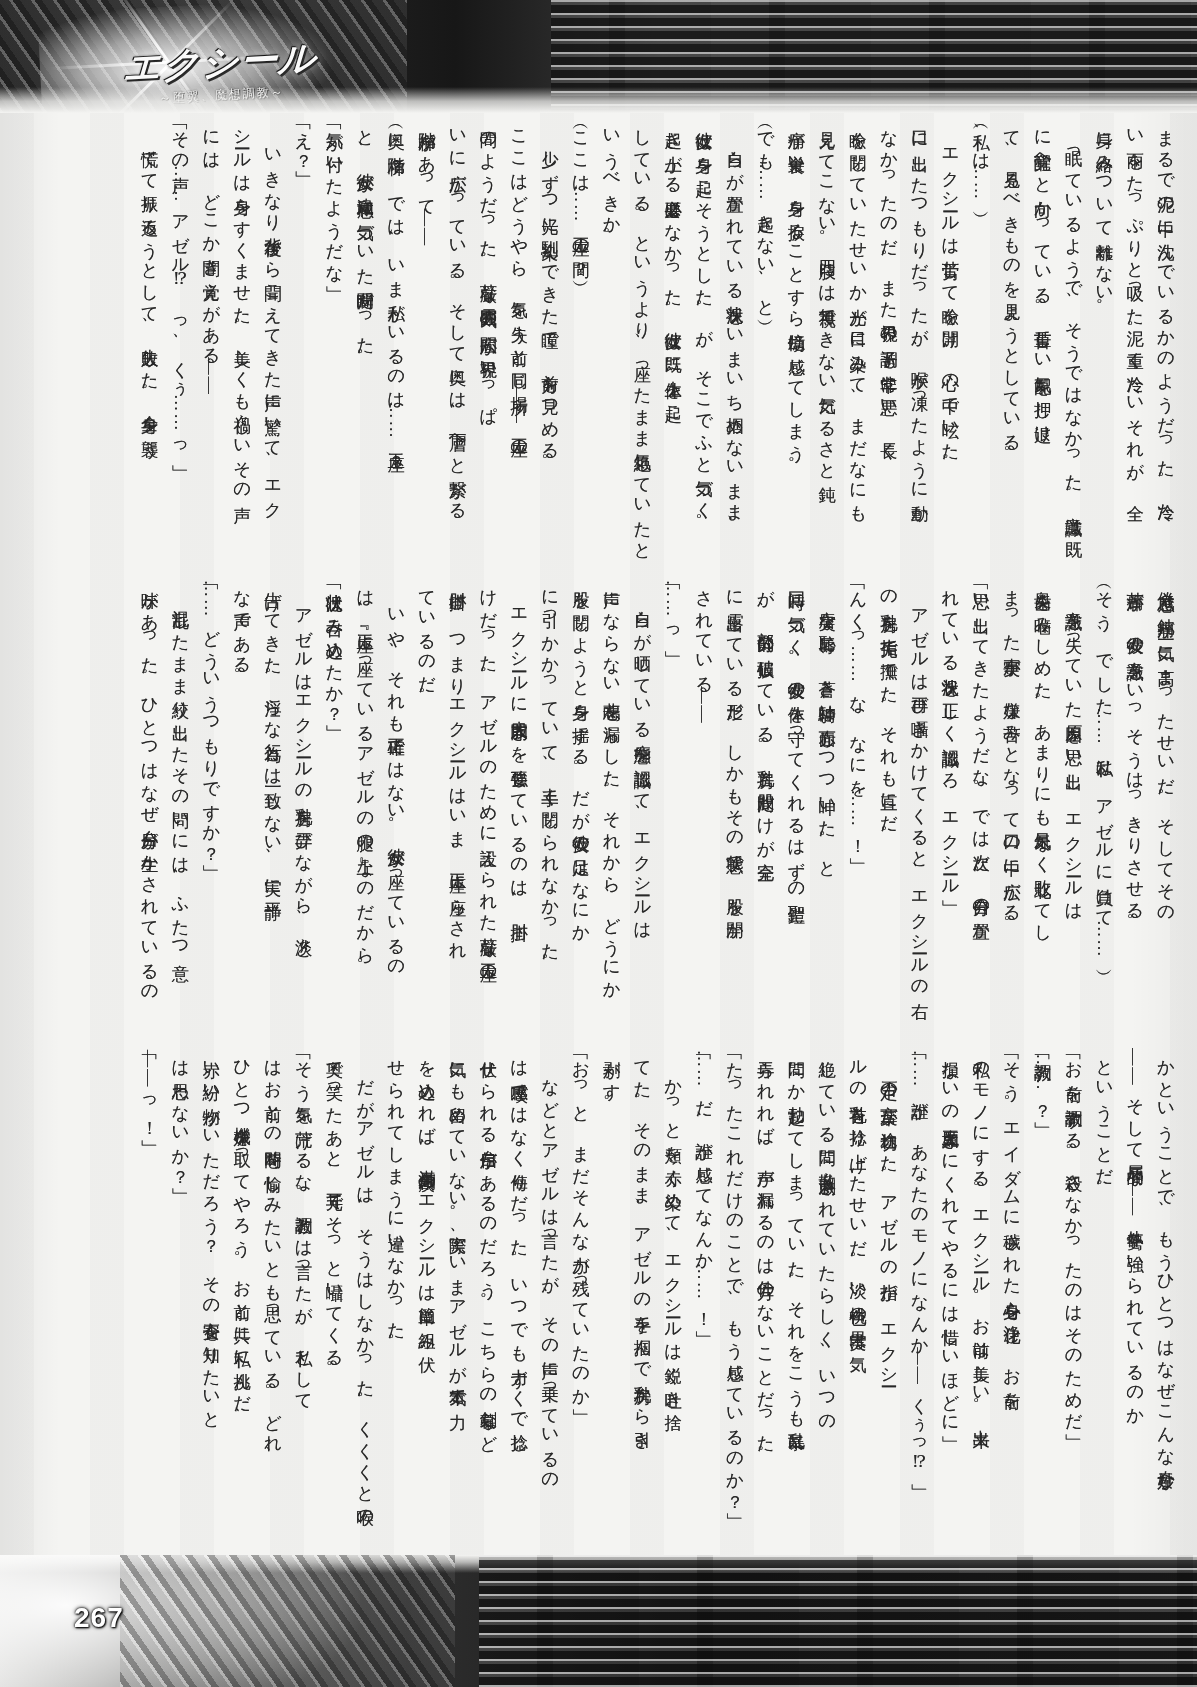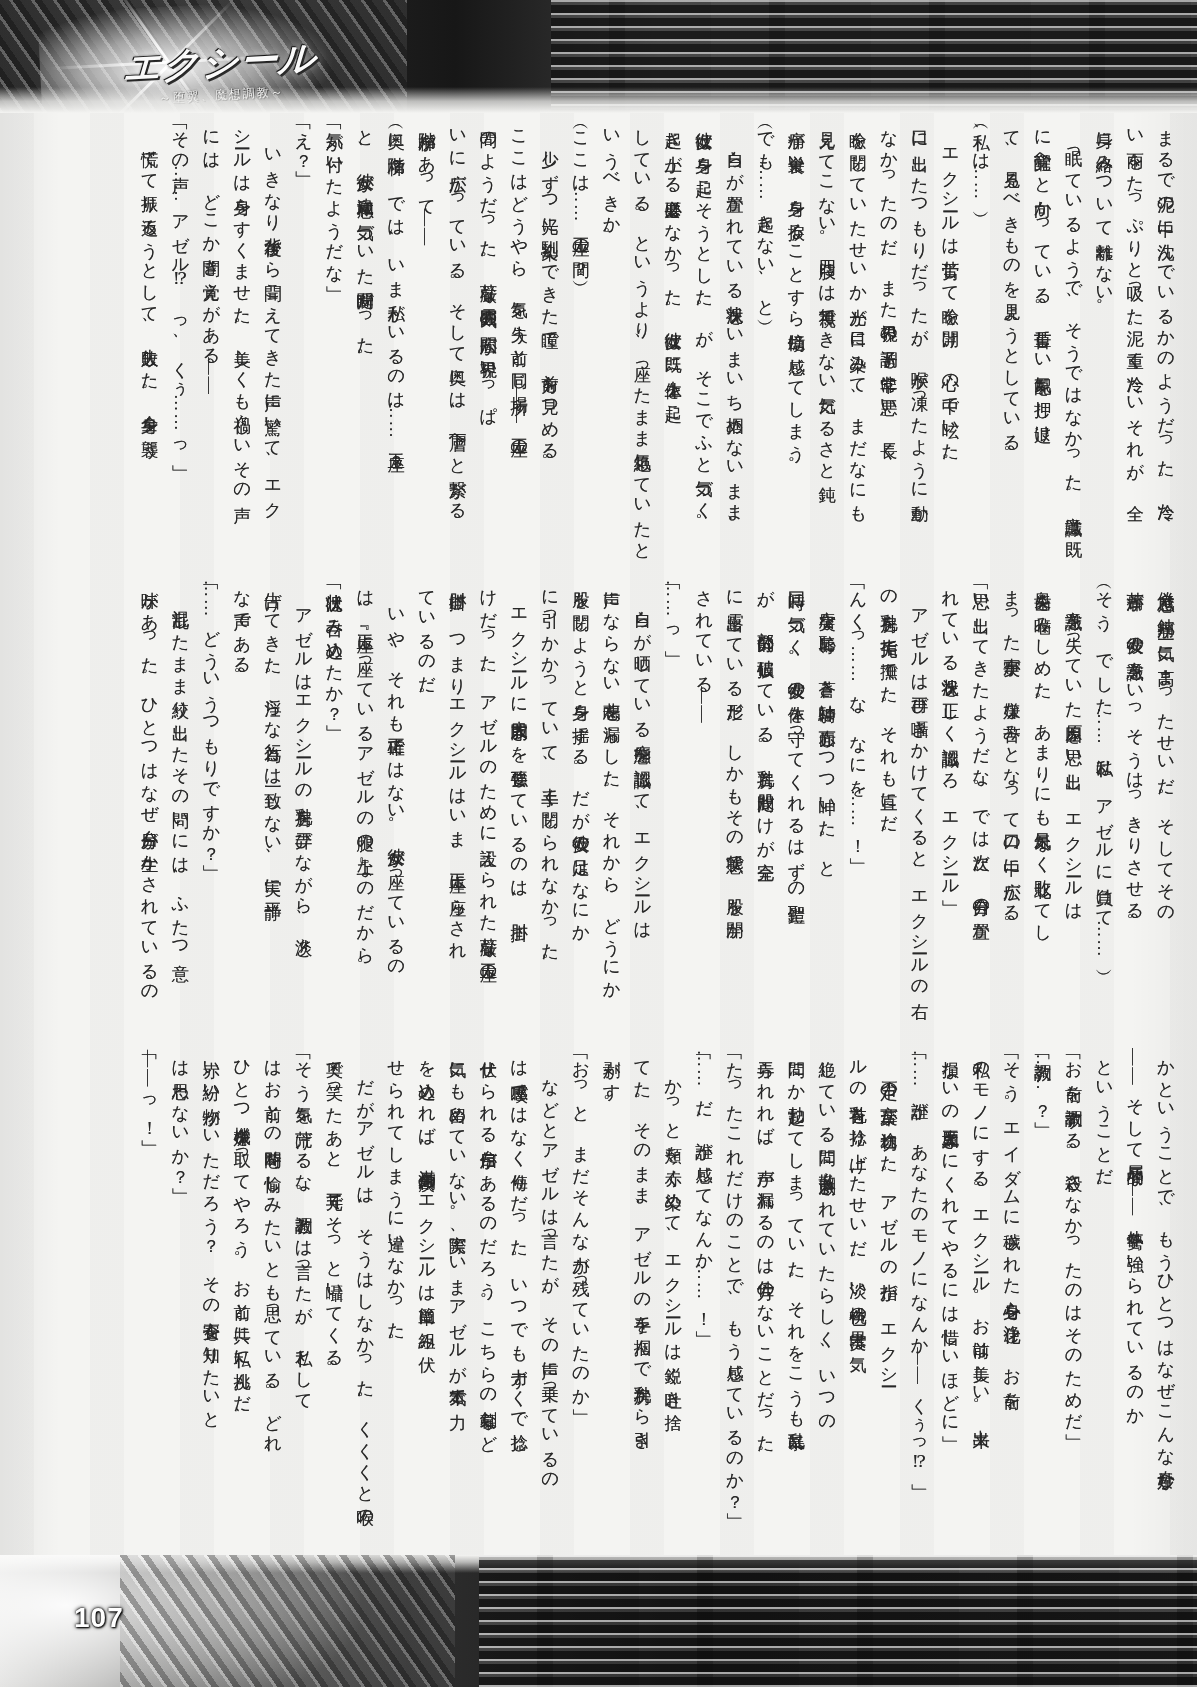--- a/index.html
+++ b/index.html
@@ -234,13 +234,13 @@
 ひとつ機嫌を取ってやろう。お前と共に私に挑んだ、
 赤い紛い物がいただろう？　その安否を知りたいと
 は思わないか？」
 「――っ！」</div>
 
 <div class="band-deco band-bottom">
   <div class="left-glow"></div>
   <div class="diag-hatch"></div>
   <div class="traces"></div>
 </div>
-<div class="page-number">107</div>
+<div class="page-number">267</div>
 
 </body></html>

